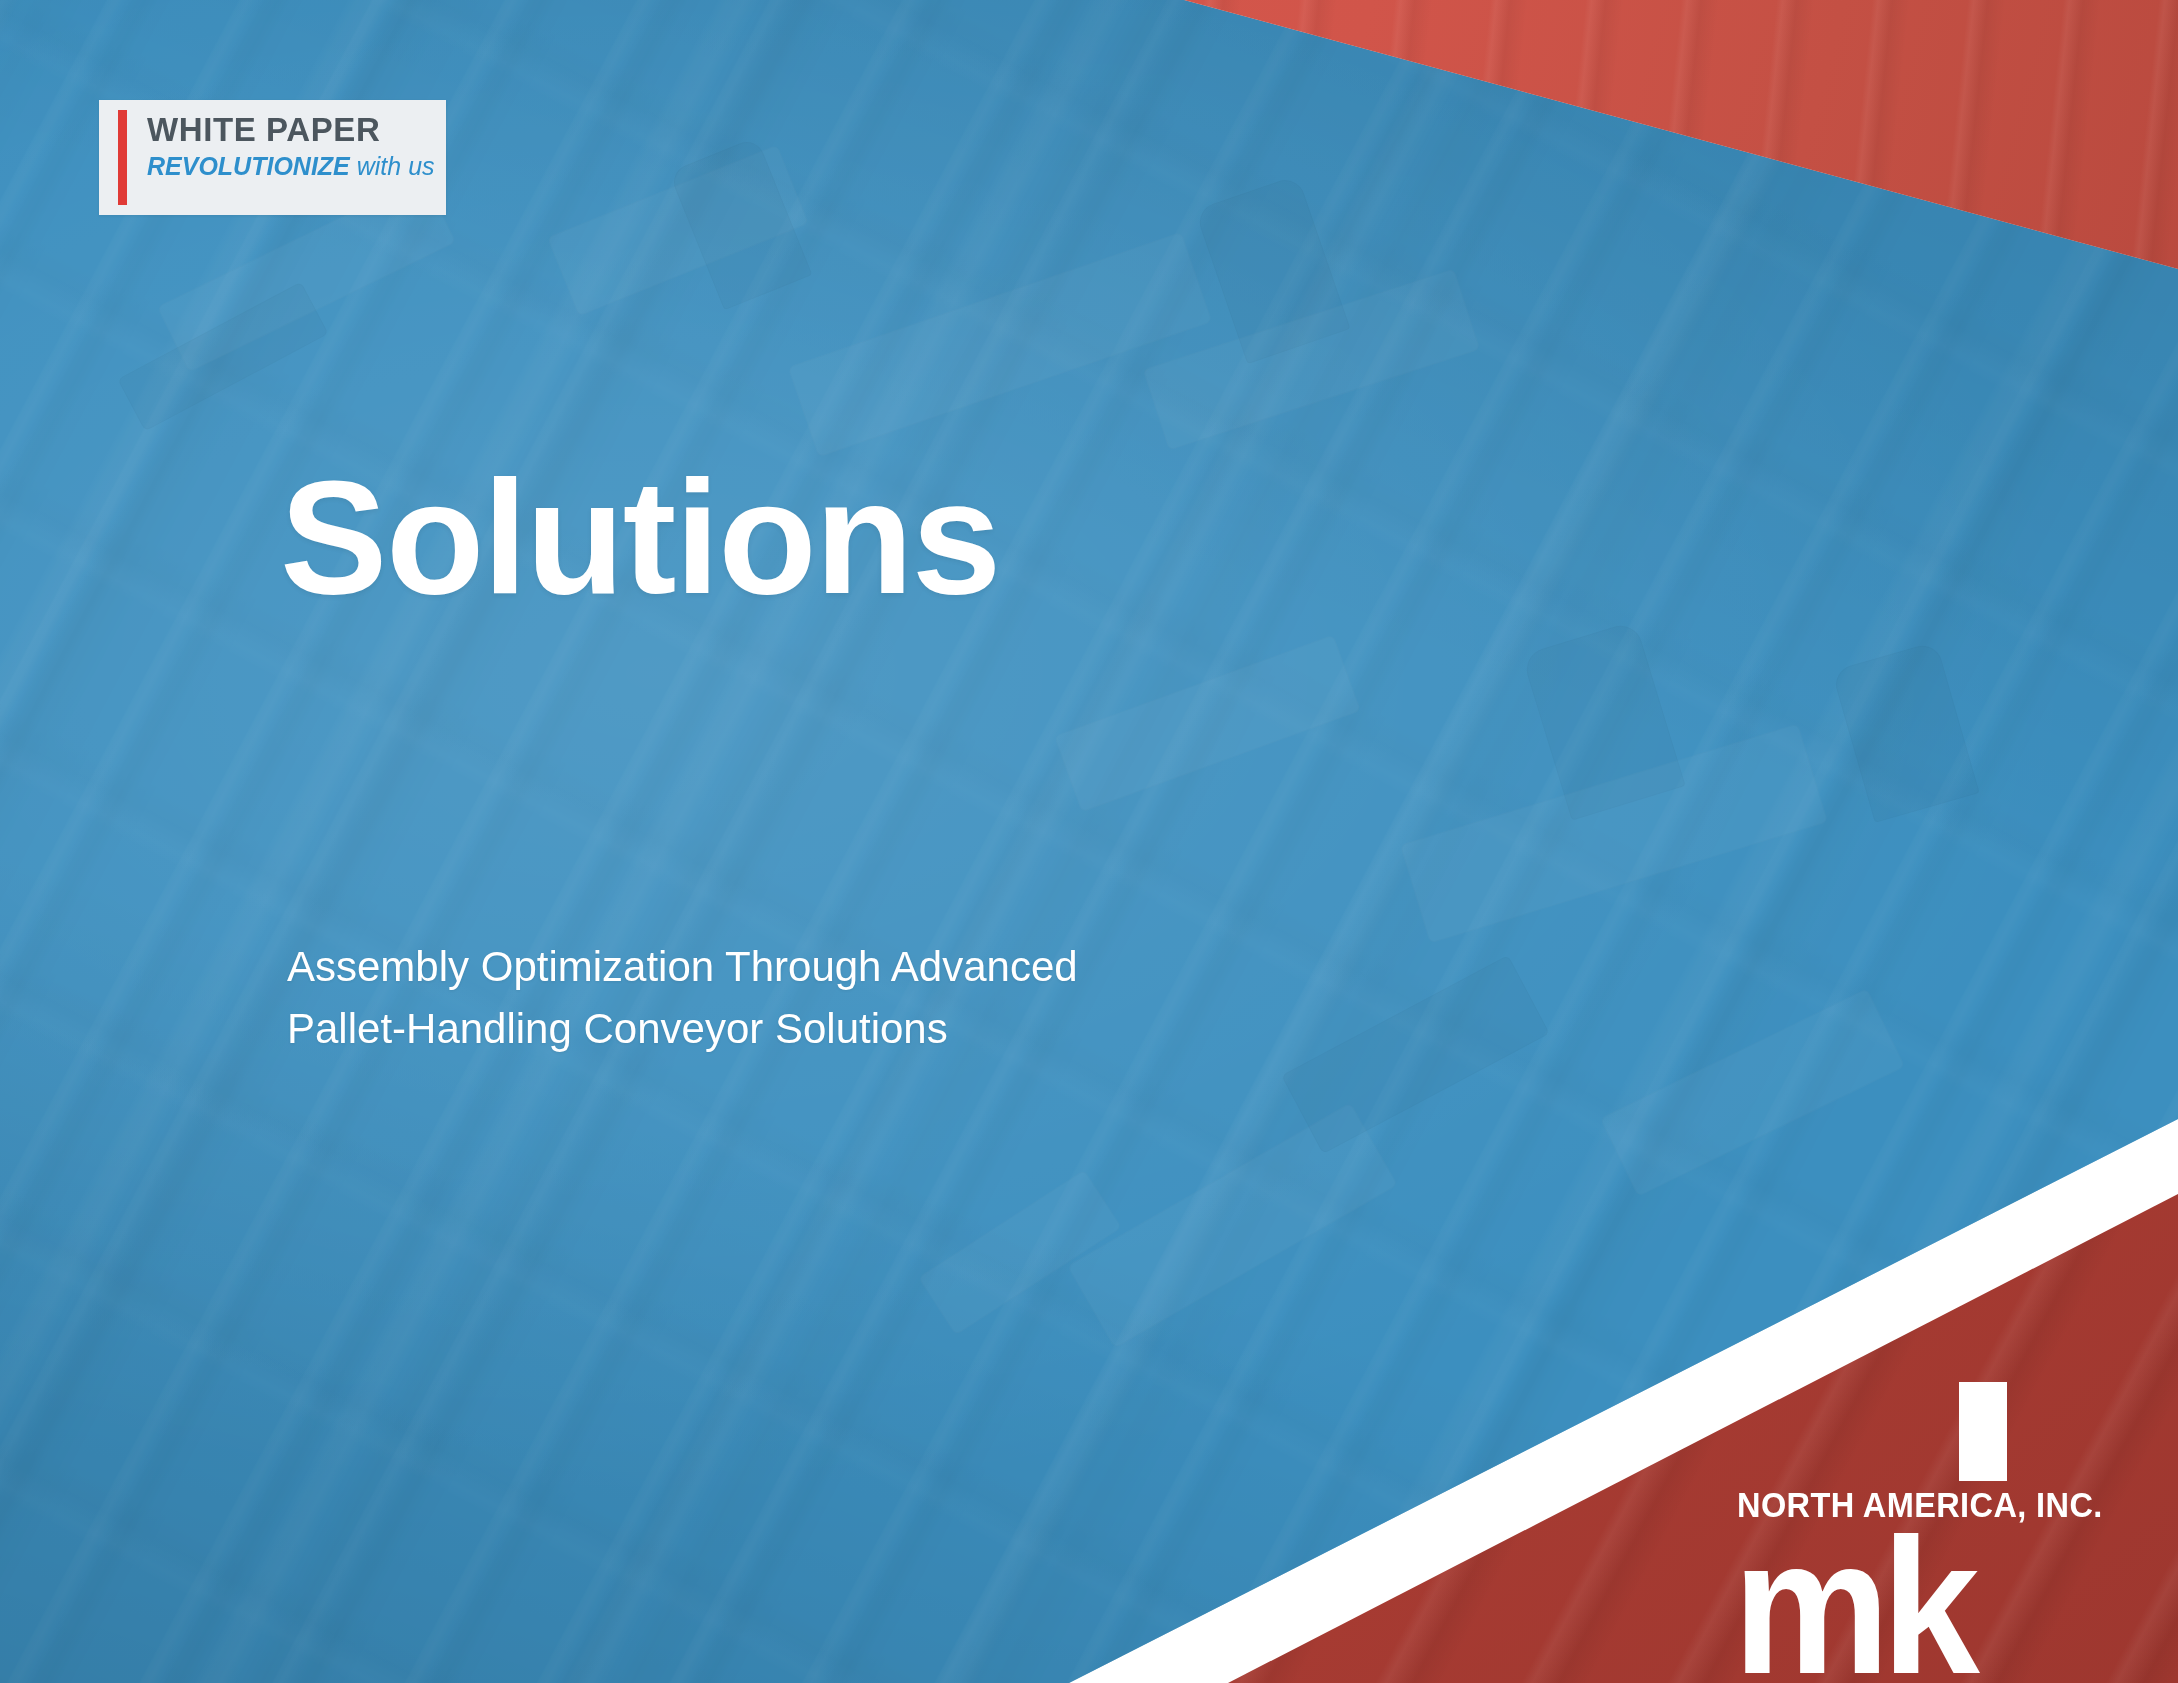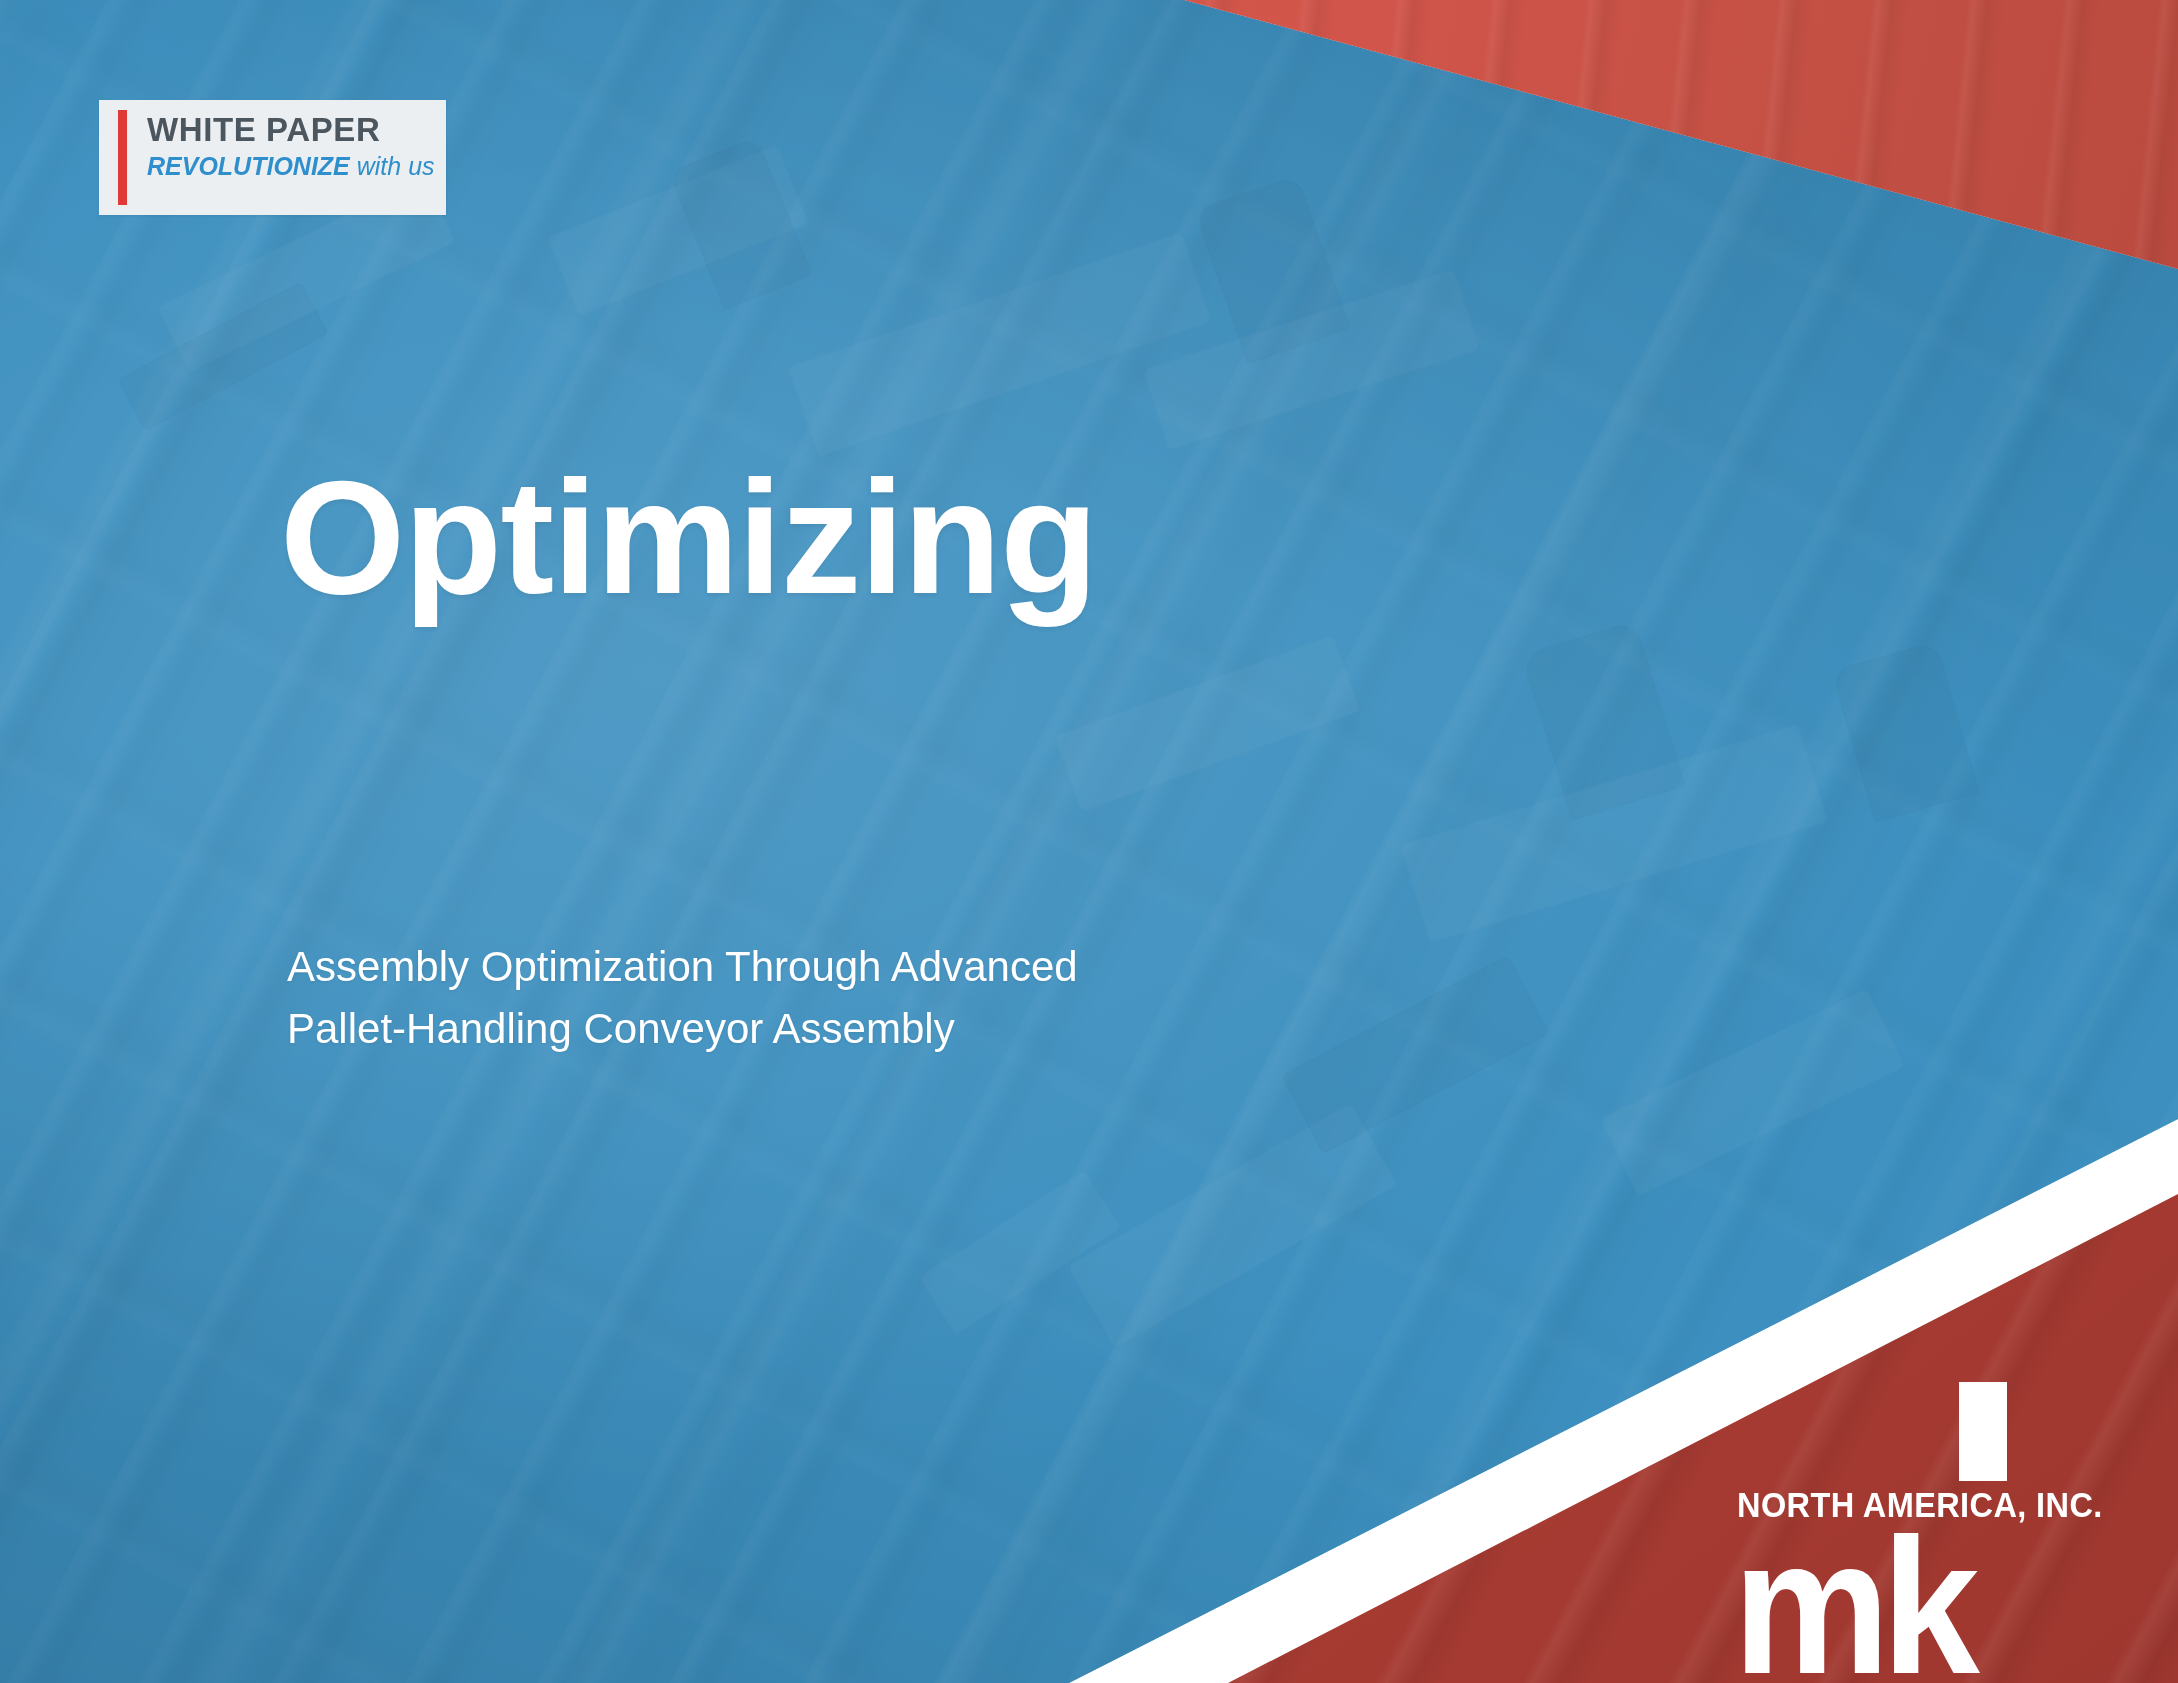--- a/index.html
+++ b/index.html
@@ -210,26 +210,26 @@
 
   <div class="badge">
     <div class="badge-bar"></div>
     <div class="badge-text">
       <div class="badge-line1">WHITE PAPER</div>
       <div class="badge-line2"><b>REVOLUTIONIZE</b><span> with us</span></div>
     </div>
   </div>
 
   <div class="title-block">
-    <div class="title-line">Optimizing</div>
+    <div class="title-line">Solutions</div>
   </div>
 
   <div class="subtitle-block">
     <div class="subtitle-line">Assembly Optimization Through Advanced</div>
-    <div class="subtitle-line">Pallet-Handling Conveyor Assembly</div>
+    <div class="subtitle-line">Pallet-Handling Conveyor Solutions</div>
   </div>
 
   <div class="logo">
     <div class="logo-ibar"></div>
     <div class="logo-sub">NORTH AMERICA, INC.</div>
     <div class="logo-mk">mk</div>
   </div>
 
 </div>
 

